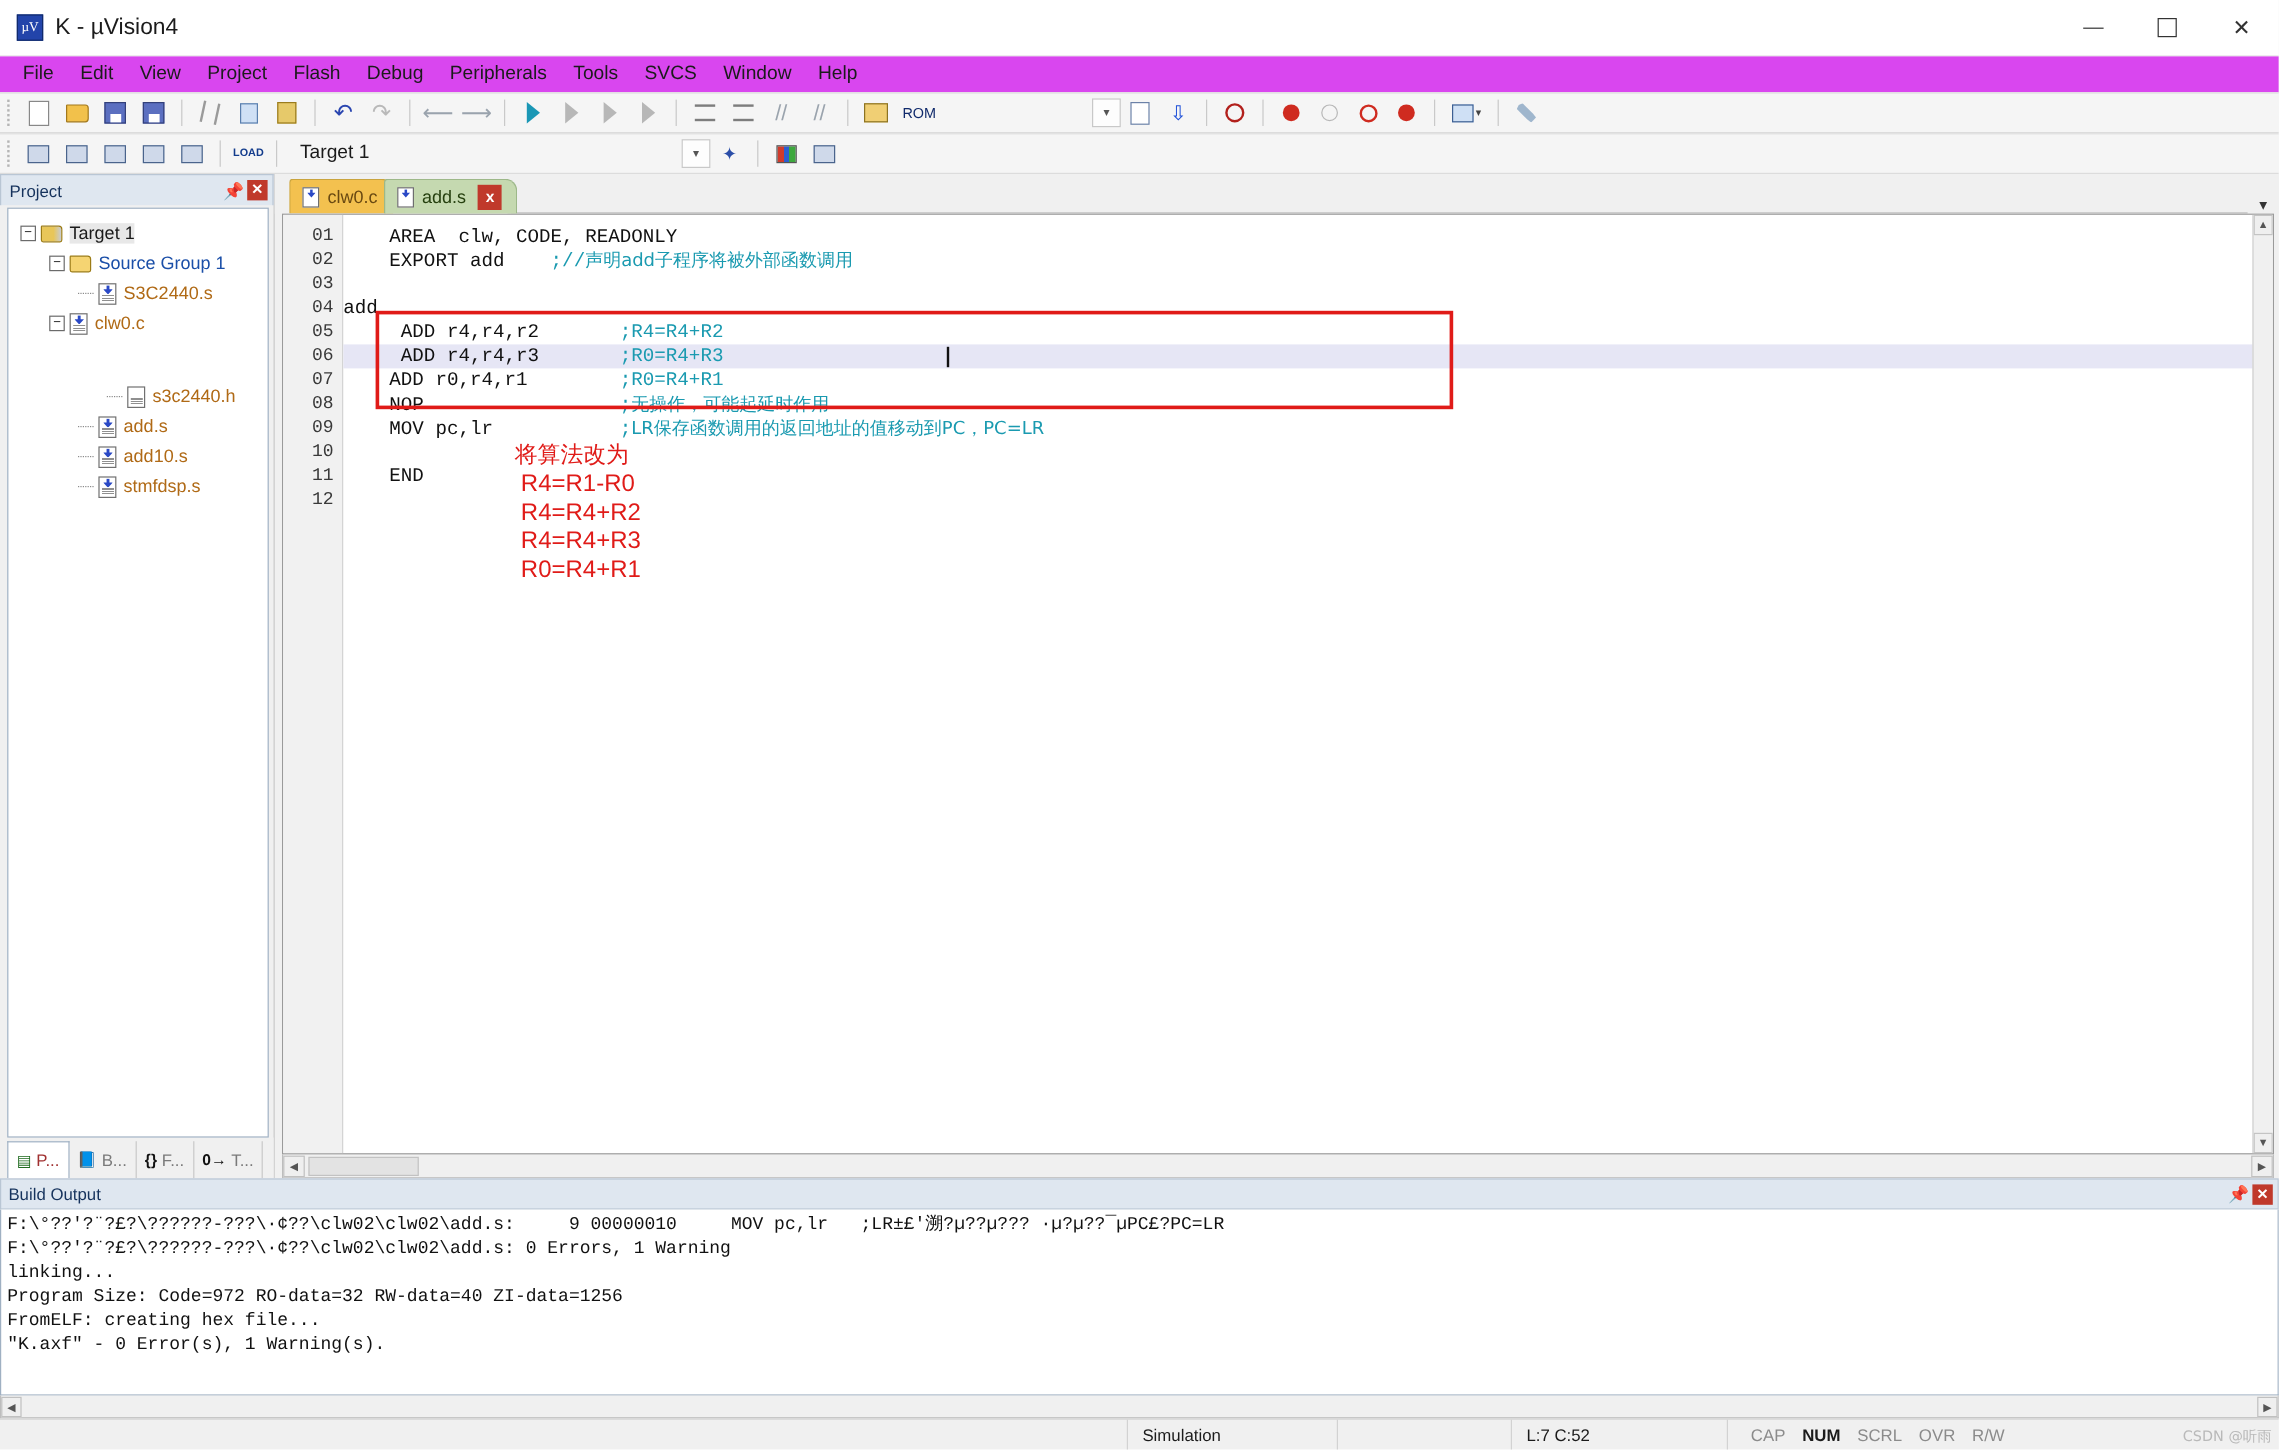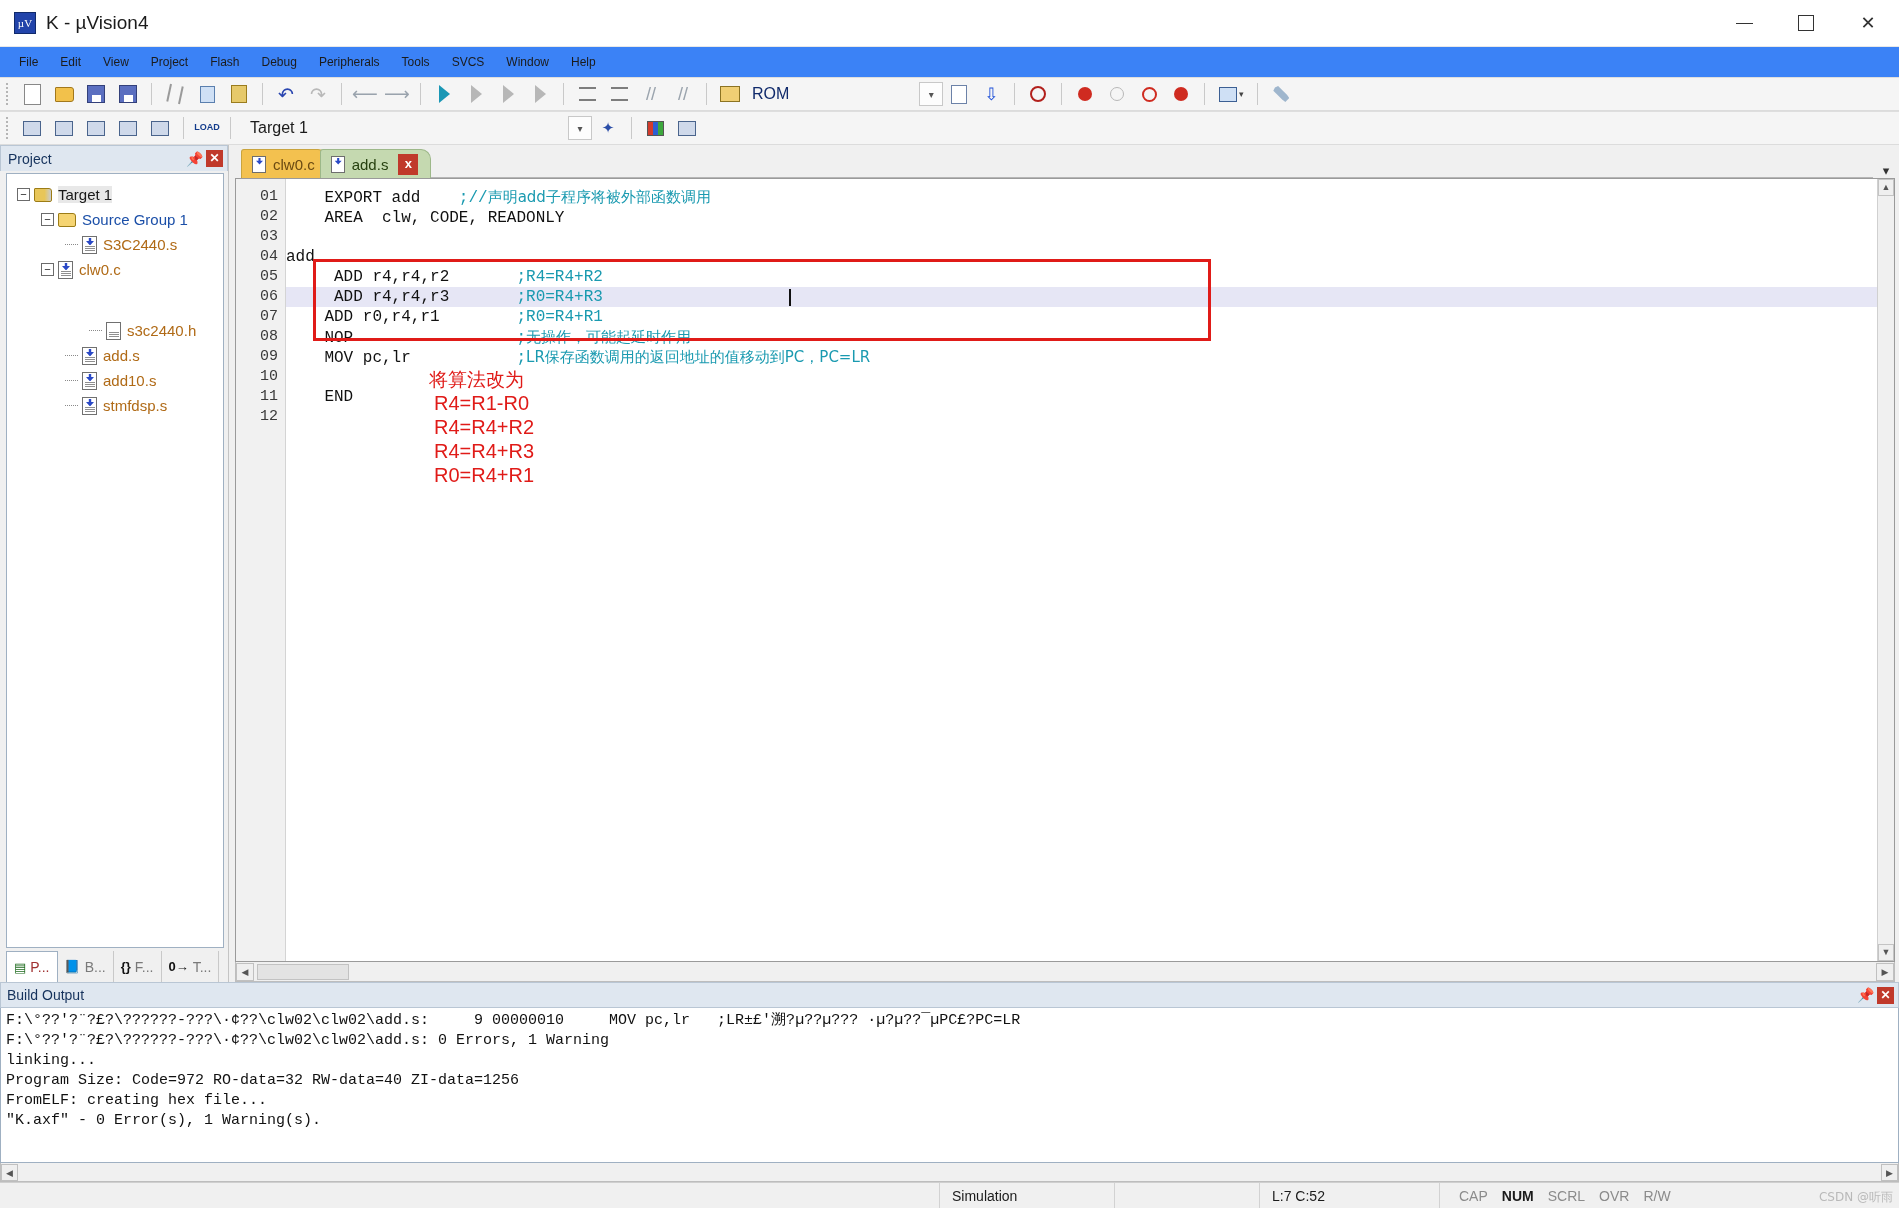--- a/index.html
+++ b/index.html
@@ -36,44 +36,44 @@
     width: 62px; height: 46px;
     display: flex; align-items: center; justify-content: center;
     font-size: 18px; color: #333;
   }
   .winbtn .glyph-min { width: 17px; height: 1px; background: #333; display:block; }
   .winbtn .glyph-max { width: 16px; height: 16px; border: 1.6px solid #333; display:block; }
 
   
   .menubar {
     height: 30px; min-height: 30px;
-    background: #3b82f6;
+    background: #d946ef;
     display: flex; align-items: center;
     padding-left: 8px;
-    font-size: 12px; color: #1b1b1b;
+    font-size: 16px; color: #1b1b1b;
   }
   .menubar .mi { padding: 3px 11px; cursor: default; }
 
   
   .toolbar {
     min-height: 34px; height: 34px;
     background: #f5f5f5;
     border-top: 1px solid #dedede;
     border-bottom: 1px solid #dcdcdc;
     display: flex; align-items: center;
     padding-left: 6px;
   }
   .grip { width: 4px; height: 22px; border-left: 2px dotted #b5b5b5; margin-right: 6px; }
   .tbtn {
     width: 30px; height: 28px; margin: 0 1px;
     display: flex; align-items: center; justify-content: center;
     position: relative;
   }
   .sep { width: 1px; height: 22px; background: #c9c9c9; margin: 0 7px; }
-  .tb-label { font-size: 16px; color: #102a6b; margin-left: 6px; }
+  .tb-label { font-size: 12px; color: #102a6b; margin-left: 6px; }
   .tb-combo {
     width: 24px; height: 24px; border: 1px solid #c8c8c8; background: #fdfdfd;
     display: flex; align-items: center; justify-content: center;
   }
   .tb-target {
     font-size: 16px; color: #1b1b1b; margin-left: 12px; width: 200px;
   }
   .tb-gap { width: 18px; }
 
   
@@ -555,22 +555,22 @@
           <div>06</div>
           <div>07</div>
           <div>08</div>
           <div>09</div>
           <div>10</div>
           <div>11</div>
           <div>12</div>
         </div>
 
         <div class="codepane">
+          <div class="cline"><span class="code-kw">    AREA  clw, CODE, READONLY</span><span class="code-cm"></span><span class="code-cm-cn"></span></div>
           <div class="cline"><span class="code-kw">    EXPORT add</span><span class="code-cm">    ;//</span><span class="code-cm-cn">声明add子程序将被外部函数调用</span></div>
-          <div class="cline"><span class="code-kw">    AREA  clw, CODE, READONLY</span><span class="code-cm"></span><span class="code-cm-cn"></span></div>
           <div class="cline"><span class="code-kw"></span></div>
           <div class="cline"><span class="code-kw">add</span></div>
           <div class="cline"><span class="code-kw">     ADD r4,r4,r2</span><span class="code-cm">       ;R4=R4+R2</span></div>
           <div class="cline hl"><span class="code-kw">     ADD r4,r4,r3</span><span class="code-cm">       ;R0=R4+R3</span><span class="caret" style="left:503px"></span></div>
           <div class="cline"><span class="code-kw">    ADD r0,r4,r1</span><span class="code-cm">        ;R0=R4+R1</span></div>
           <div class="cline"><span class="code-kw">    NOP</span><span class="code-cm">                 ;</span><span class="code-cm-cn">无操作，可能起延时作用</span></div>
           <div class="cline"><span class="code-kw">    MOV pc,lr</span><span class="code-cm">           ;</span><span class="code-cm-cn">LR保存函数调用的返回地址的值移动到PC，PC=LR</span></div>
           <div class="cline"><span class="code-kw"></span></div>
           <div class="cline"><span class="code-kw">    END</span></div>
 

